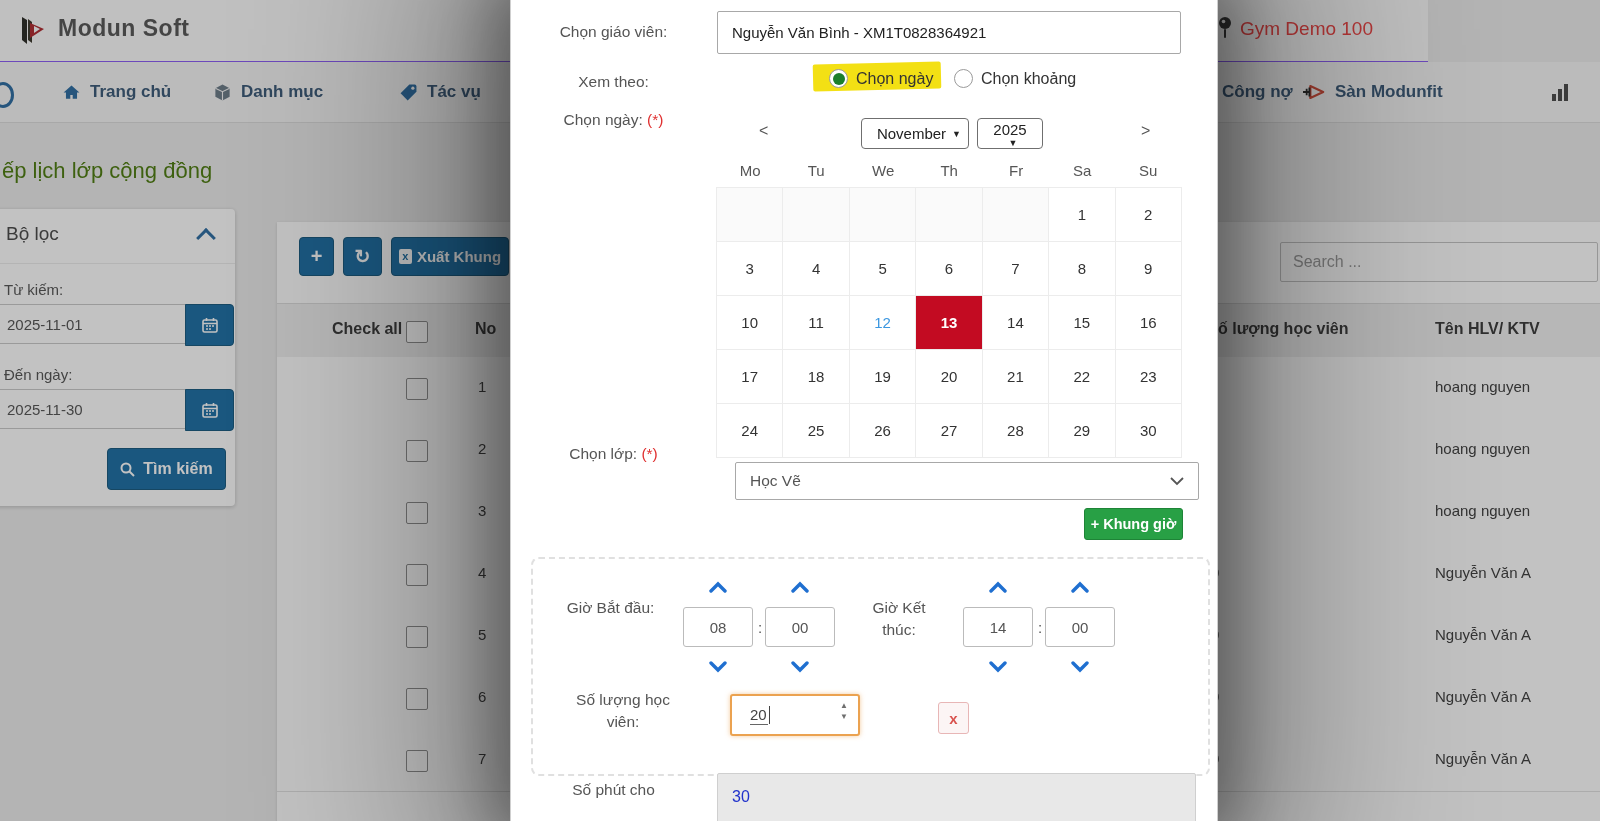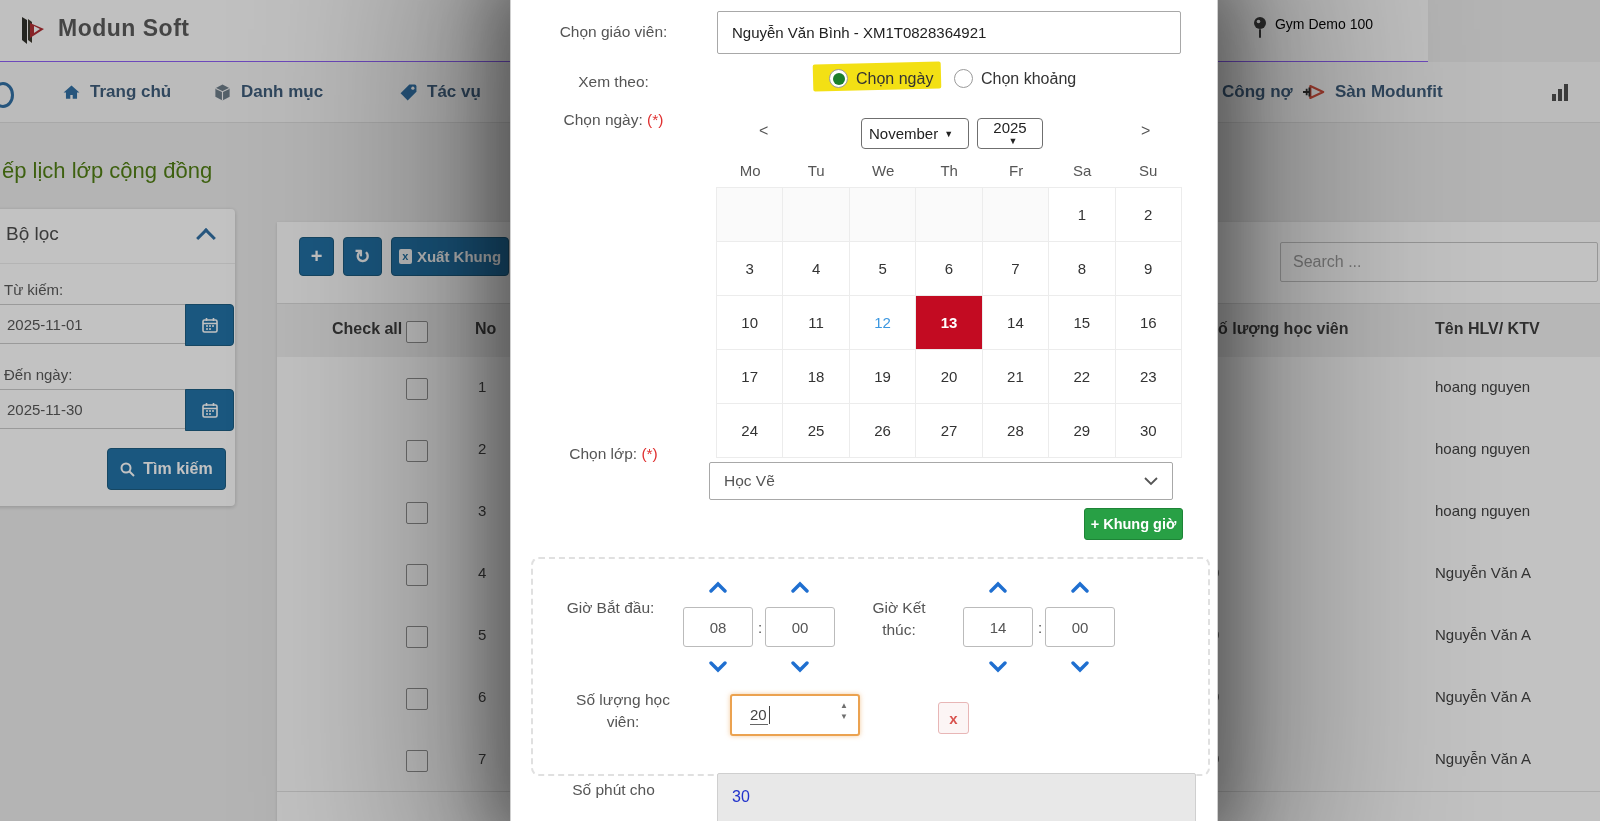--- a/index.html
+++ b/index.html
@@ -9,21 +9,21 @@
   
   .topbar{position:absolute;left:0;top:0;width:1428px;height:61px;background:#fdfdfd;border-bottom:6px solid #8b5cf6;}
   .brand{position:absolute;left:58px;top:15px;font-size:23px;font-weight:600;color:#575757;letter-spacing:.5px;}
   .logo{position:absolute;left:16px;top:13px;width:34px;height:34px;}
   .top-right{position:absolute;right:55px;top:16px;display:flex;align-items:center;gap:34px;}
   .bell{width:22px;height:24px;}
   .lang{display:flex;align-items:center;gap:6px;font-size:16px;color:#444;font-weight:600;}
   .tr-sq{display:inline-block;width:15px;height:15px;background:#3a4651;color:#fff;border-radius:3px;
          font-size:10px;line-height:15px;text-align:center;font-weight:700;}
   .tr-sq.z{margin-left:-4px;margin-top:6px;}
-  .account{display:flex;align-items:flex-start;gap:8px;font-size:14px;color:#000000;}
+  .account{display:flex;align-items:flex-end;gap:8px;font-size:19px;color:#ef4444;}
 
   
   .mainnav{position:absolute;left:0;top:62px;width:1600px;height:60px;background:#f6f6f6;border-bottom:1px solid #dcdcdc;}
   .nav-item{position:absolute;top:0;height:60px;display:flex;align-items:center;gap:9px;
             font-size:17px;font-weight:600;color:#3b5a78;cursor:pointer;}
   .nav-item svg{width:19px;height:19px;}
   .nav-frag{position:absolute;left:-8px;top:20px;width:16px;height:20px;border:3px solid #2d6da3;border-radius:50%;}
   .nav-divider{position:absolute;left:1213px;top:18px;width:1px;height:26px;background:#b5b5b5;}
   .bars-icon{position:absolute;left:1552px;top:22px;display:flex;align-items:flex-end;gap:2px;}
   .bars-icon i{display:block;background:#4a4a4a;width:4px;}
@@ -73,33 +73,33 @@
            font-family:inherit;font-size:15px;color:#222;padding:0 14px;box-sizing:border-box;}
   .radio{position:absolute;width:19px;height:19px;border:1px solid #9a9a9a;border-radius:50%;background:#fff;box-sizing:border-box;cursor:pointer;}
   .radio .dot{position:absolute;left:2.5px;top:2.5px;width:12px;height:12px;border-radius:50%;background:#1c7f2c;}
   .hl{position:absolute;left:302px;top:63px;width:128px;height:27px;background:#f2dd00;opacity:.92;transform:rotate(-1.4deg);border-radius:2px;}
   .radio-label{position:absolute;font-size:16px;color:#333;}
 
   
   .cal{position:absolute;left:206px;top:112px;width:465px;}
   .cal-nav{position:absolute;top:10px;font-size:16px;color:#555;cursor:pointer;}
   .cal-sel{position:absolute;top:6px;height:31px;border:1.5px solid #6f6f6f;border-radius:4px;background:#fff;
-           display:flex;align-items:center;justify-content:flex-start;padding:0 7px;box-sizing:border-box;
+           display:flex;align-items:center;justify-content:flex-end;padding:0 7px;box-sizing:border-box;
            font-size:15px;color:#222;cursor:pointer;}
   .cal-sel .car{font-size:9px;color:#222;margin-left:6px;}
   .cal-wd{position:absolute;top:50px;width:66.4px;text-align:center;font-size:15px;color:#555;}
   .cal-grid{position:absolute;left:0;top:76px;width:465px;height:270px;display:grid;
             grid-template-columns:repeat(7,1fr);grid-template-rows:repeat(5,54px);}
   .c-cell{border:1px solid #ececec;margin:-1px 0 0 -1px;display:flex;align-items:center;justify-content:center;
           font-size:15px;color:#333;background:#fff;cursor:pointer;}
   .c-empty{background:#fafafa;cursor:default;}
   .c-today{color:#3c97e0;}
   .c-sel{background:#c30b22;color:#fff;font-weight:700;}
 
-  .class-select{position:absolute;left:198px;top:462px;width:464px;height:38px;border:1px solid #a8a8a8;border-radius:2px;
+  .class-select{position:absolute;left:224px;top:462px;width:464px;height:38px;border:1px solid #a8a8a8;border-radius:2px;
                 display:flex;align-items:center;justify-content:space-between;padding:16px 14px;box-sizing:border-box;
                 font-size:15.5px;color:#555;cursor:pointer;background:#fff;}
   .btn-slot{position:absolute;left:573px;top:508px;width:97px;height:30px;background:#28a045;border:1px solid #1e8437;
             border-radius:3px;color:#fff;font-size:14.5px;font-weight:700;display:flex;align-items:center;justify-content:center;gap:4px;cursor:pointer;}
 
   .dashed-box{position:absolute;left:20px;top:557px;width:675px;height:215px;border:2px dashed #e0e0e0;border-radius:8px;}
   .d-label{position:absolute;text-align:center;font-size:15.5px;color:#555;line-height:1.45;}
   .t-input{position:absolute;width:70px;height:40px;border:1px solid #bbb;border-radius:3px;background:#fff;
            text-align:center;font-family:inherit;font-size:15px;color:#555;box-sizing:border-box;}
   .t-colon{position:absolute;font-size:15px;color:#555;}

